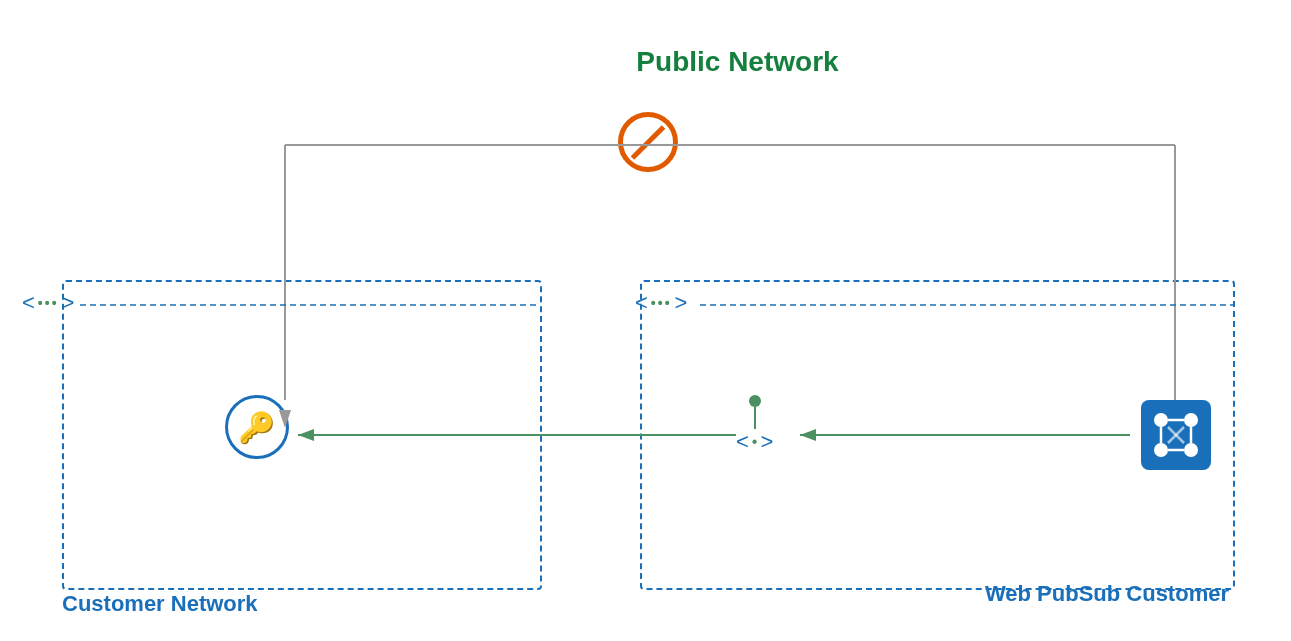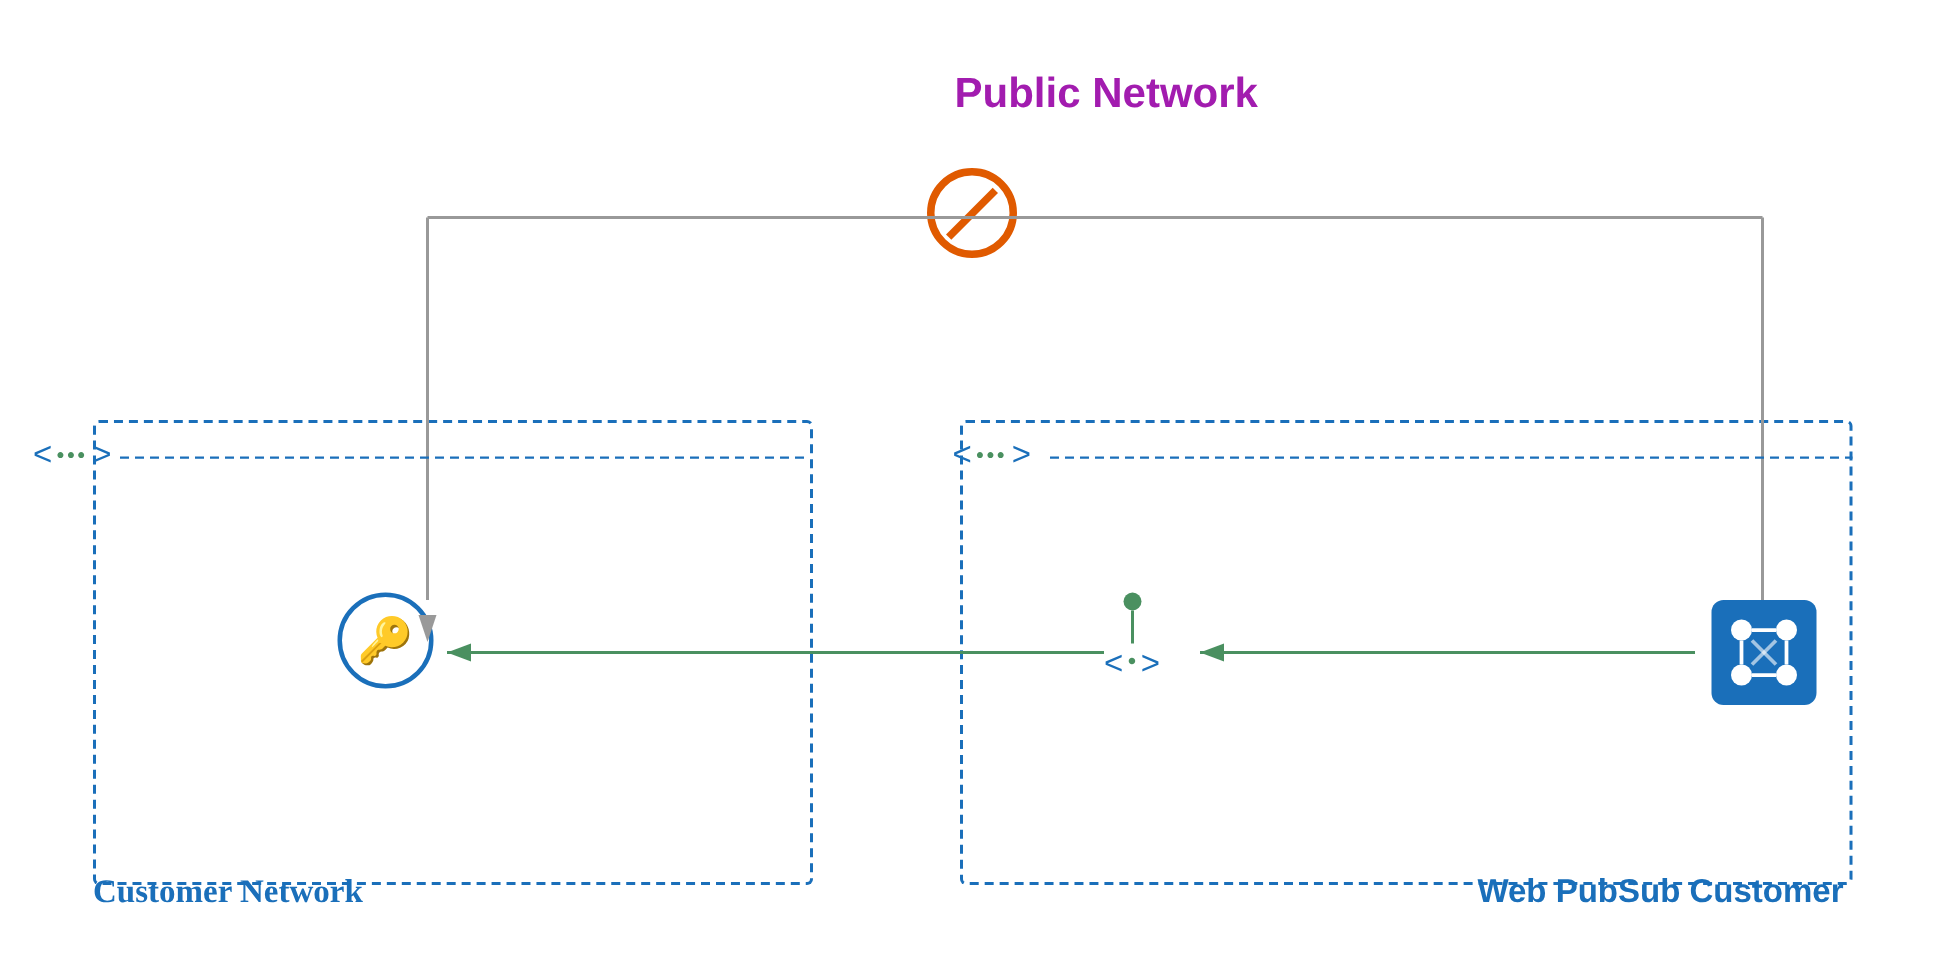--- a/index.html
+++ b/index.html
@@ -18,30 +18,29 @@
     }
     
     .label-public {
       position: absolute;
       top: 46px;
       left: 619px;
       width: 237px;
       text-align: center;
       font-size: 28px;
       font-weight: 700;
-      color: #a21caf;
+      color: #15803d;
     }
     .label-customer {
       position: absolute;
-      bottom: 34px;
+      bottom: 24px;
       left: 62px;
       font-size: 22px;
       font-weight: 600;
       color: #1a6fba;
-      font-family: Liberation Serif, serif;
     }
     .label-webpubsub {
       position: absolute;
       bottom: 34px;
       right: 62px;
       font-size: 22px;
       font-weight: 600;
       color: #1a6fba;
     }
 

